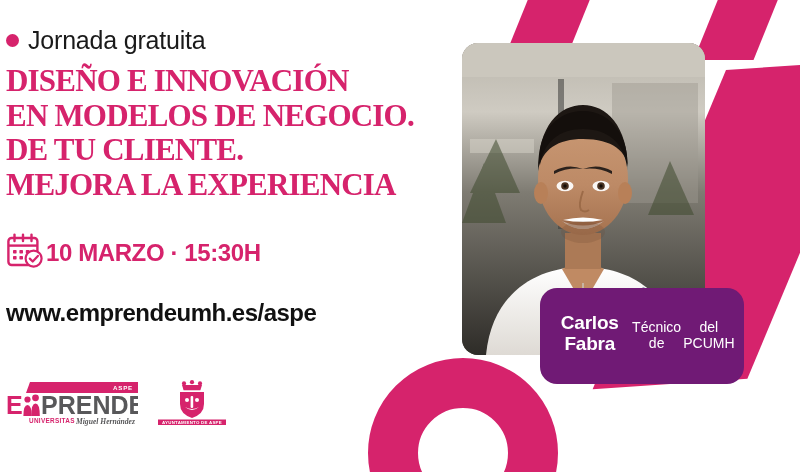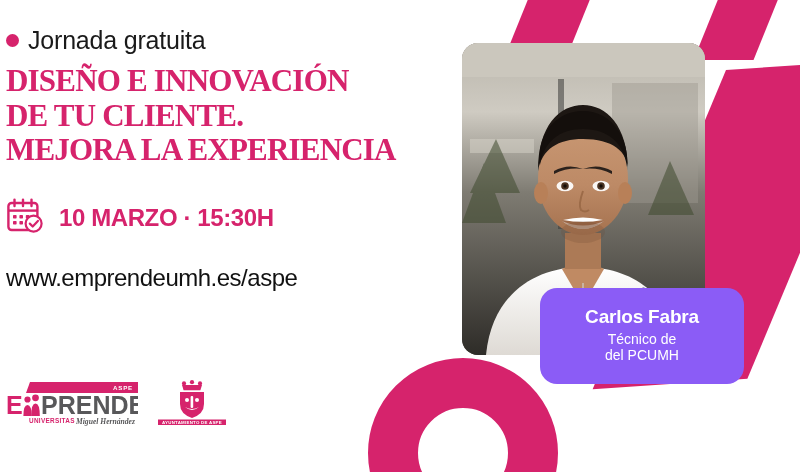--- a/index.html
+++ b/index.html
@@ -64,52 +64,52 @@
     width:13px; height:13px; border-radius:50%;
     background:#d6236c; flex:0 0 auto;
   }
   .headline {
     font-size:31px; font-weight:700; color:#d6236c;
     line-height:1.12; letter-spacing:-0.8px;font-family:Liberation Serif, serif;
   }
   .headline div { white-space:nowrap; }
 
   .daterow {
-    display:flex; align-items:center; gap:13px;
+    display:flex; align-items:center; 
     margin-top:29px;
   }
   .cal-icon { flex:0 0 auto; }
   .datetext {
     font-size:24px; font-weight:700; color:#d6236c;
     letter-spacing:-0.4px;
   }
   .url {
     margin-top:25px;
-    font-size:24px; font-weight:400; color:#111111;
+    font-size:24px; font-weight:700; color:#111111;
     letter-spacing:-0.5px;
   }
 
   
   .photo {
     position:absolute;
     left:462px; top:43px;
     width:243px; height:312px;
     border-radius:16px;
     overflow:hidden;
     background:#6e6a62;
   }
   .photo svg { display:block; width:100%; height:100%; }
 
   .speaker-card {
     position:absolute;
     left:540px; top:288px;
     width:204px; height:96px;
-    background:#8b5cf6;
+    background:#701a75;
     border-radius:17px;
-    display:flex; flex-direction:column;
+    display:flex; 
     align-items:center; justify-content:center;
     padding:6px 8px 8px;
     text-align:center;
     color:#ffffff;
   }
   .speaker-name {
     font-size:19px; font-weight:700;
     line-height:1.1; margin-bottom:3px;
     letter-spacing:-0.2px;
   }
@@ -142,20 +142,21 @@
 
   <div class="left">
 
     <div class="kicker">
       <span class="kicker-dot"></span>
       <span>Jornada gratuita</span>
     </div>
 
     <div class="headline">
       <div>DISEÑO E INNOVACIÓN</div>
+      <div>EN MODELOS DE NEGOCIO.</div>
       <div>DE TU CLIENTE.</div>
       <div>MEJORA LA EXPERIENCIA</div>
     </div>
 
     <div class="daterow">
       <span class="cal-icon">
         <svg width="40" height="38" viewBox="0 0 40 38">
           <g fill="none" stroke="#d6236c" stroke-width="2.4">
             <rect x="2.4" y="6" width="29" height="27" rx="3.2"></rect>
             <path d="M2.4 13.6h29"></path>

